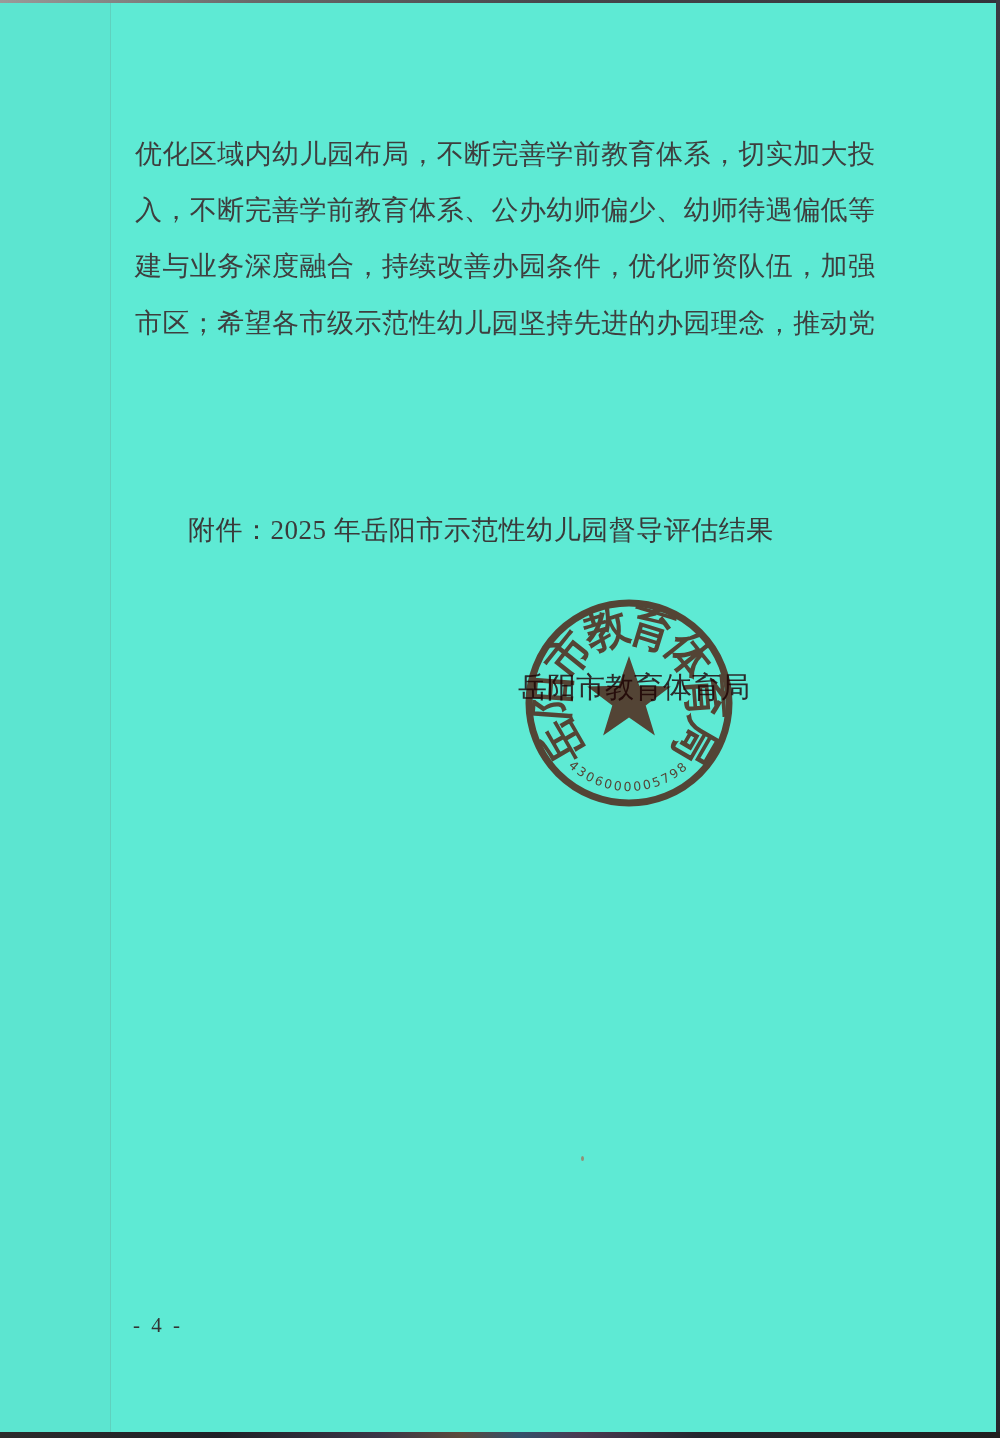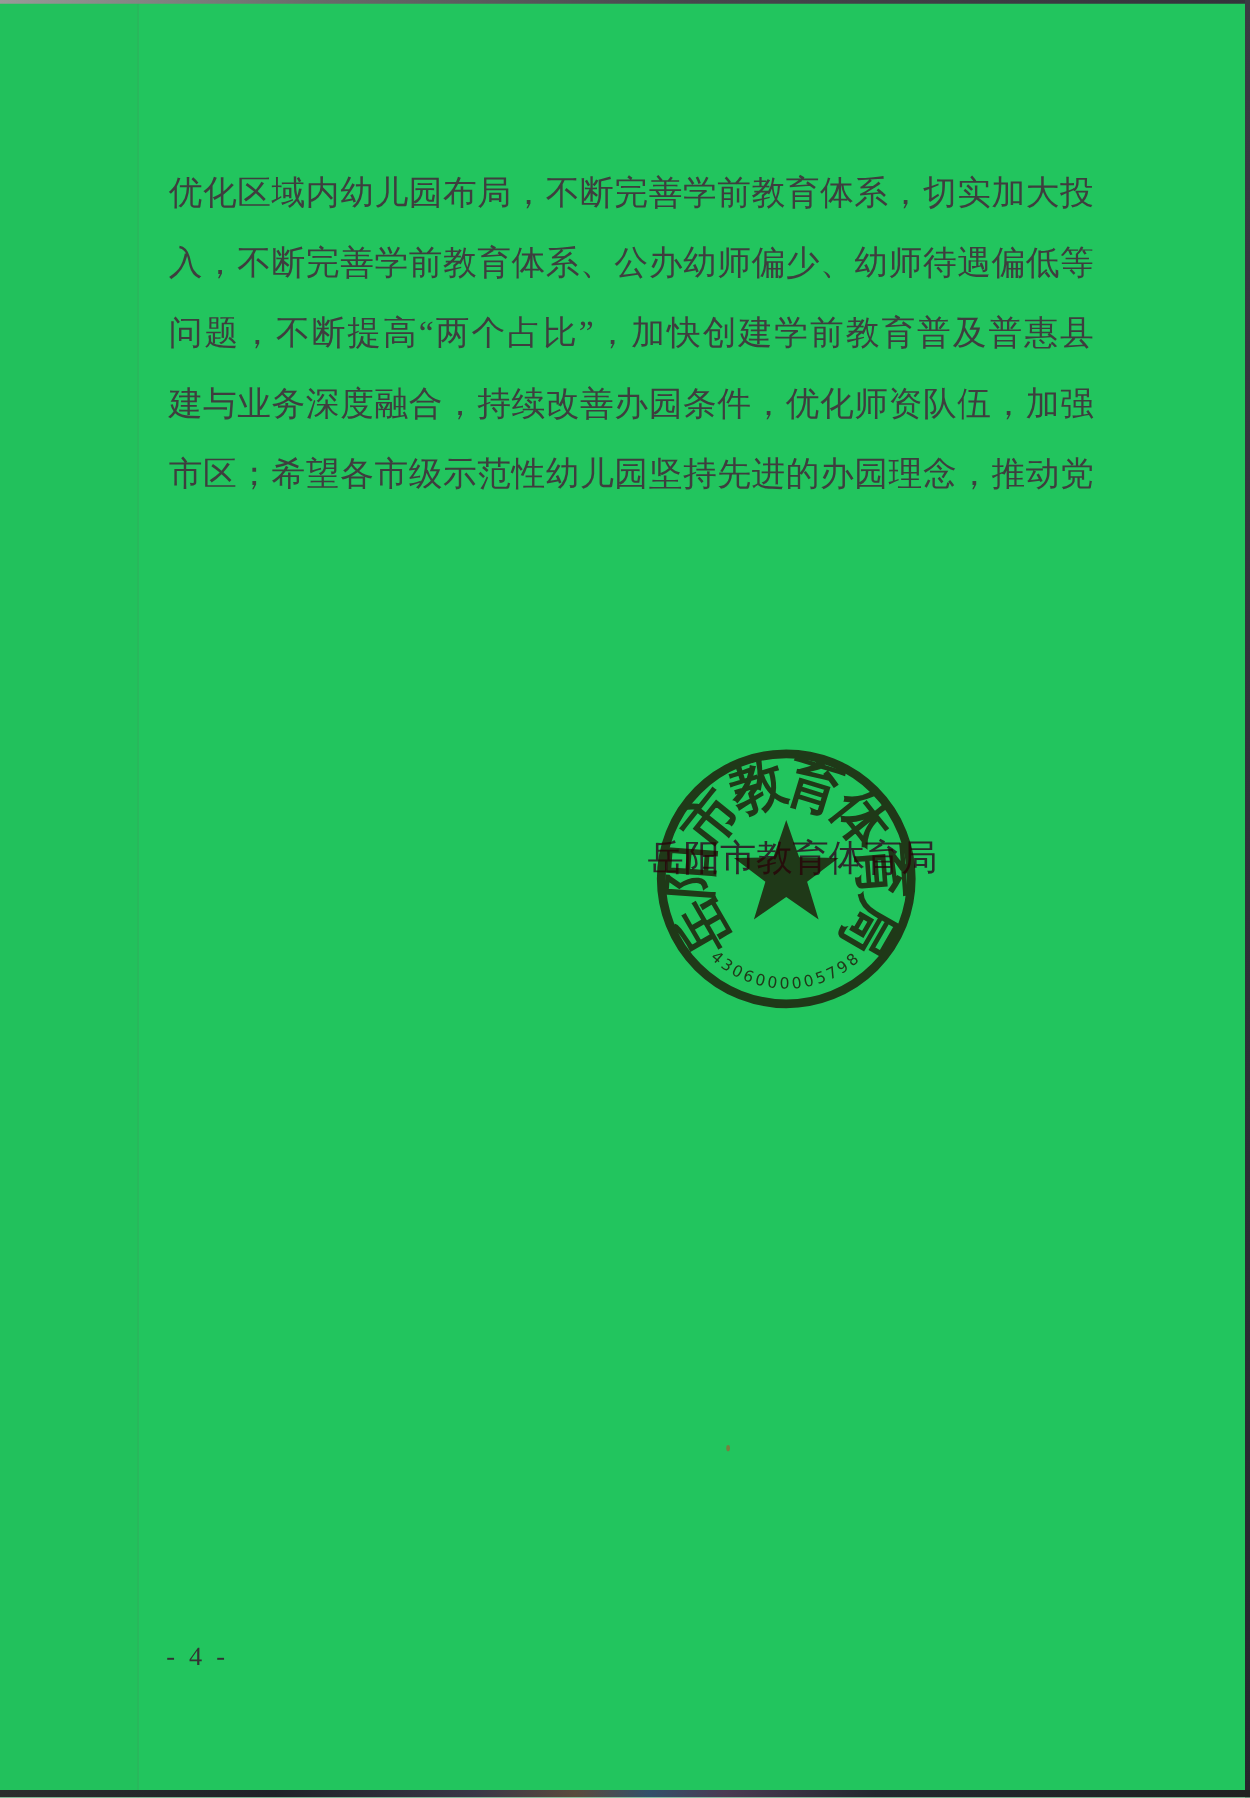--- a/index.html
+++ b/index.html
@@ -5,21 +5,21 @@
   * { margin: 0; padding: 0; box-sizing: border-box; }
   html, body { width: 1000px; height: 1438px; }
   body {
     font-family: "Liberation Serif", "DejaVu Serif", serif;
     background: #fdfdfc;
     position: relative;
     overflow: hidden;
   }
   .page {
     position: absolute; inset: 0;
-    background: #22c55e;
+    background: #5eead4;
   }
   
   .edge-top {
     position: absolute; top: 0; left: 0; right: 0; height: 3px;
     background: linear-gradient(to right, #9a9a98 0%, #6a6a6a 25%, #47474c 55%, #33333a 100%);
   }
   .edge-right {
     position: absolute; top: 0; right: 0; bottom: 0; width: 4px;
     background: linear-gradient(to bottom, #3a3a42, #2e2e35 60%, #26262c);
   }
@@ -99,25 +99,25 @@
 <body>
 
 <div class="page">
 
   <div class="left-strip"></div>
   <div class="fold-line"></div>
 
   <div class="paragraph">
     <div class="para-line">优化区域内幼儿园布局，不断完善学前教育体系，切实加大投</div>
     <div class="para-line">入，不断完善学前教育体系、公办幼师偏少、幼师待遇偏低等</div>
-    <div class="para-line">问题，不断提高“两个占比”，加快创建学前教育普及普惠县</div>
     <div class="para-line">建与业务深度融合，持续改善办园条件，优化师资队伍，加强</div>
     <div class="para-line">市区；希望各市级示范性幼儿园坚持先进的办园理念，推动党</div>
   </div>
 
+  <div class="attachment">附件：2025 年岳阳市示范性幼儿园督导评估结果</div>
 
   <div class="signer">岳阳市教育体育局</div>
 
   <svg class="seal" viewBox="0 0 280 280" xmlns="http://www.w3.org/2000/svg">
     <circle class="ring" cx="140" cy="140" r="100" stroke="#e03a2e"></circle>
     <polygon points="140,93 150.3,122.8 181.8,123.4 156.7,142.4 165.9,172.6 140,154.6 114.1,172.6 123.3,142.4 98.2,123.4 129.7,122.8" fill="#e03a2e"></polygon>
 
     <text class="arc-char" x="140" y="78" text-anchor="middle" transform="rotate(-120 140 140)">岳</text>
     <text class="arc-char" x="140" y="78" text-anchor="middle" transform="rotate(-85.7 140 140)">阳</text>
     <text class="arc-char" x="140" y="78" text-anchor="middle" transform="rotate(-51.4 140 140)">市</text>

